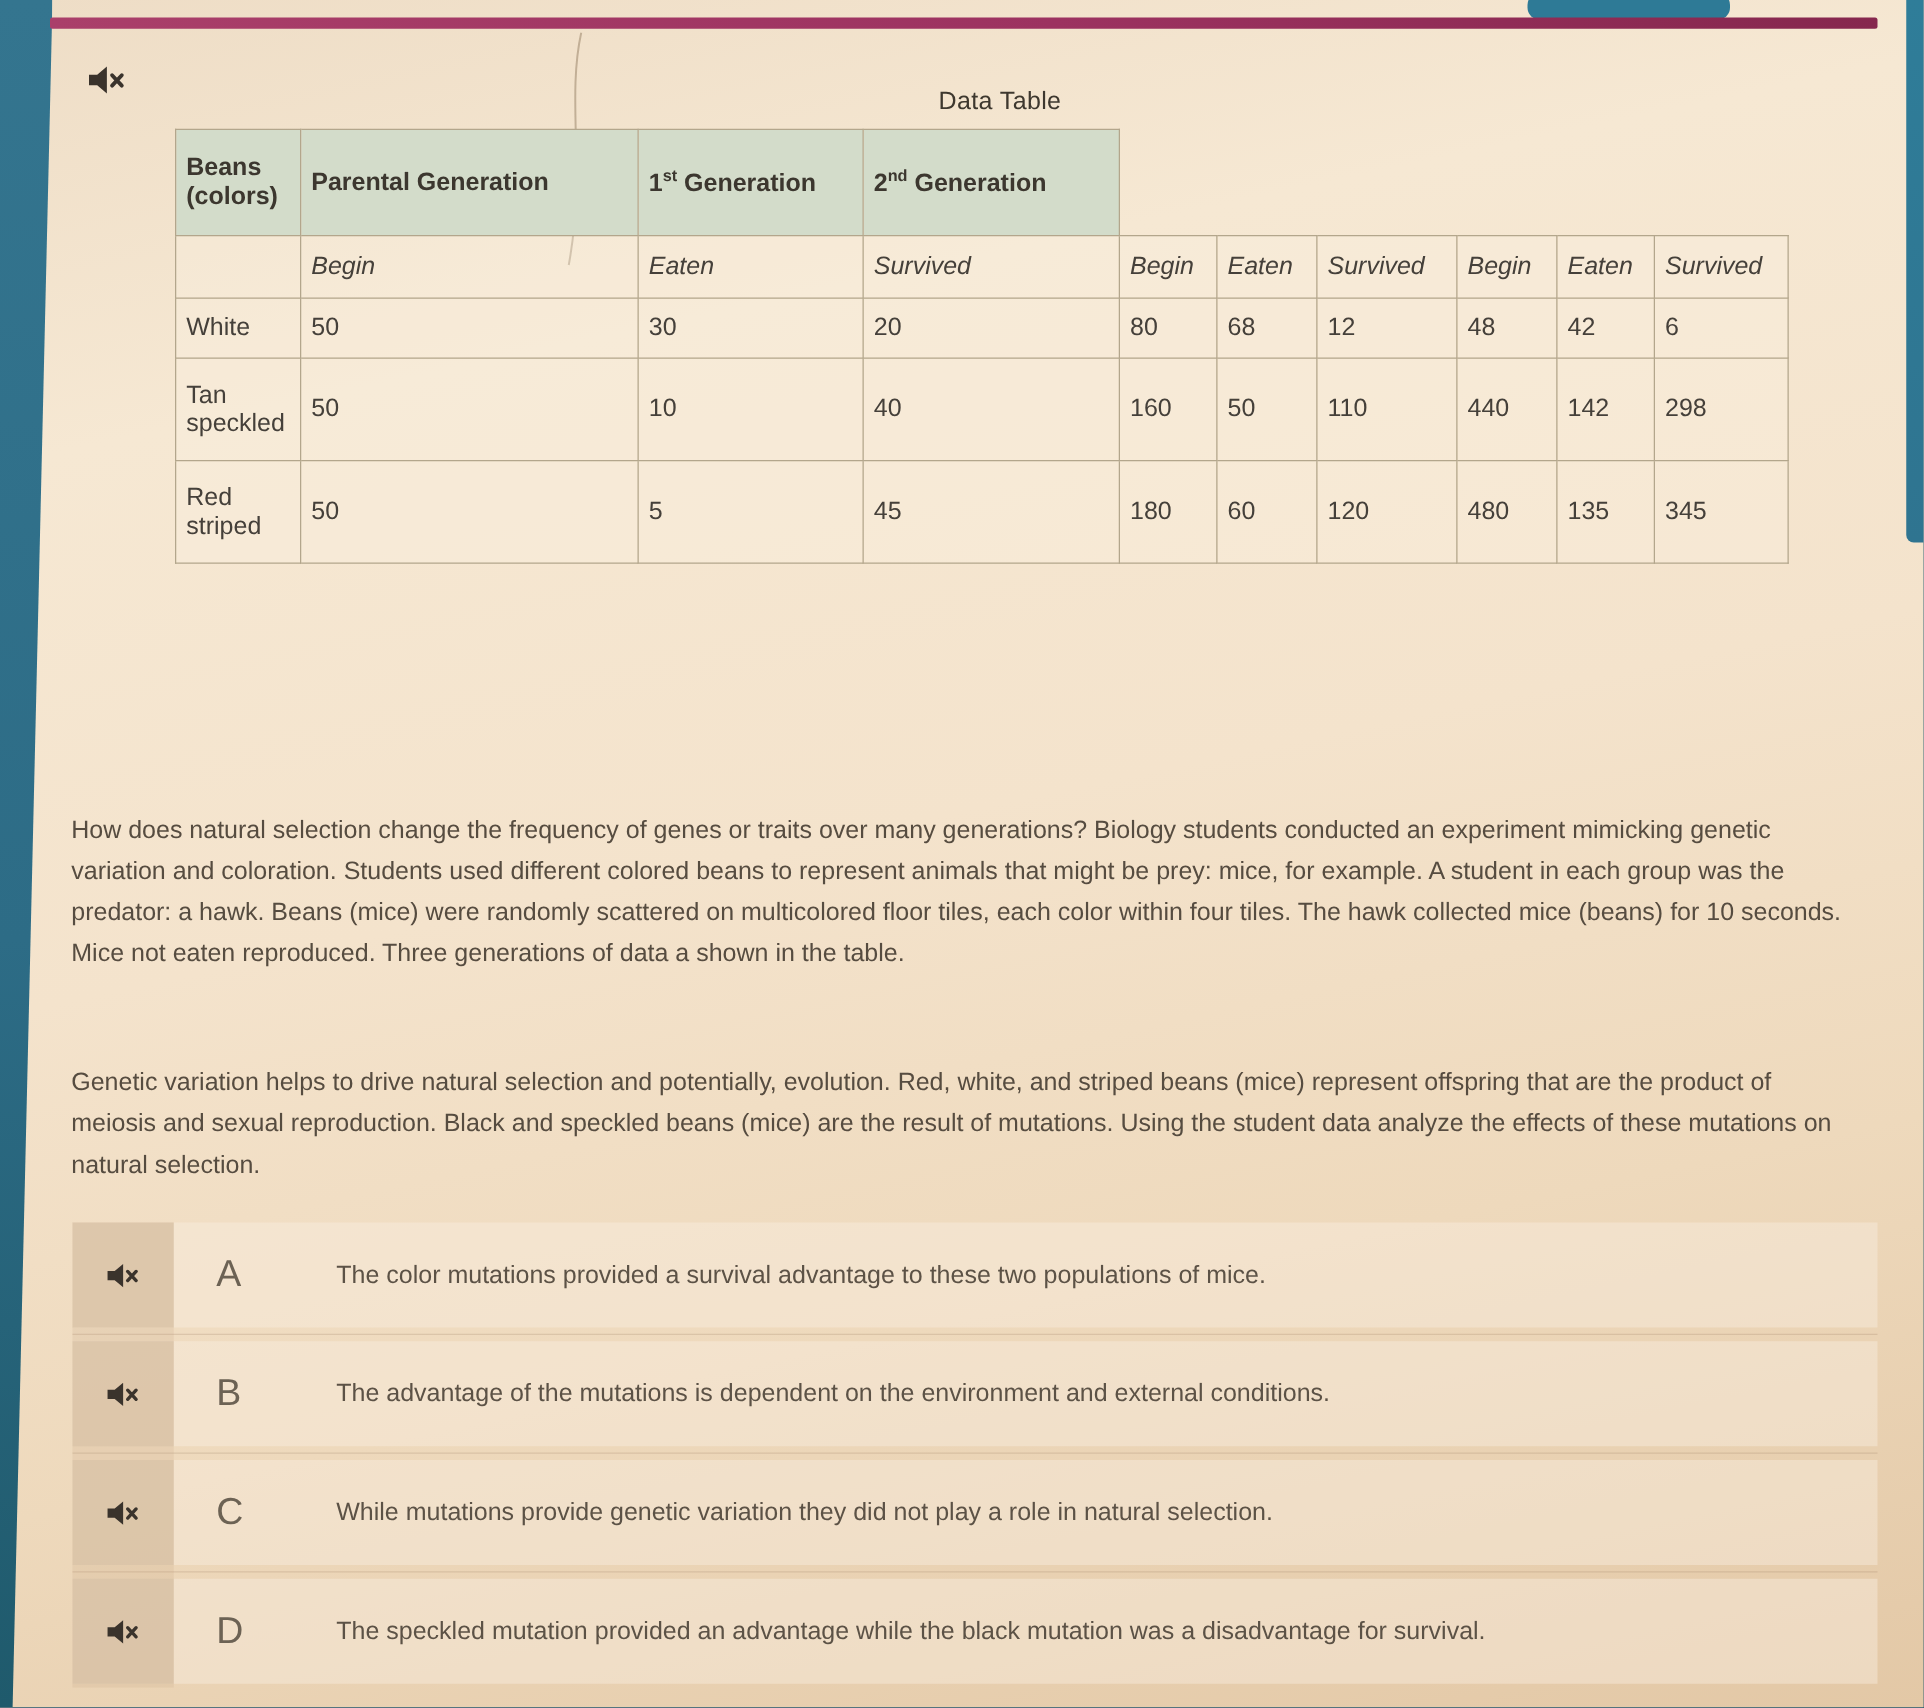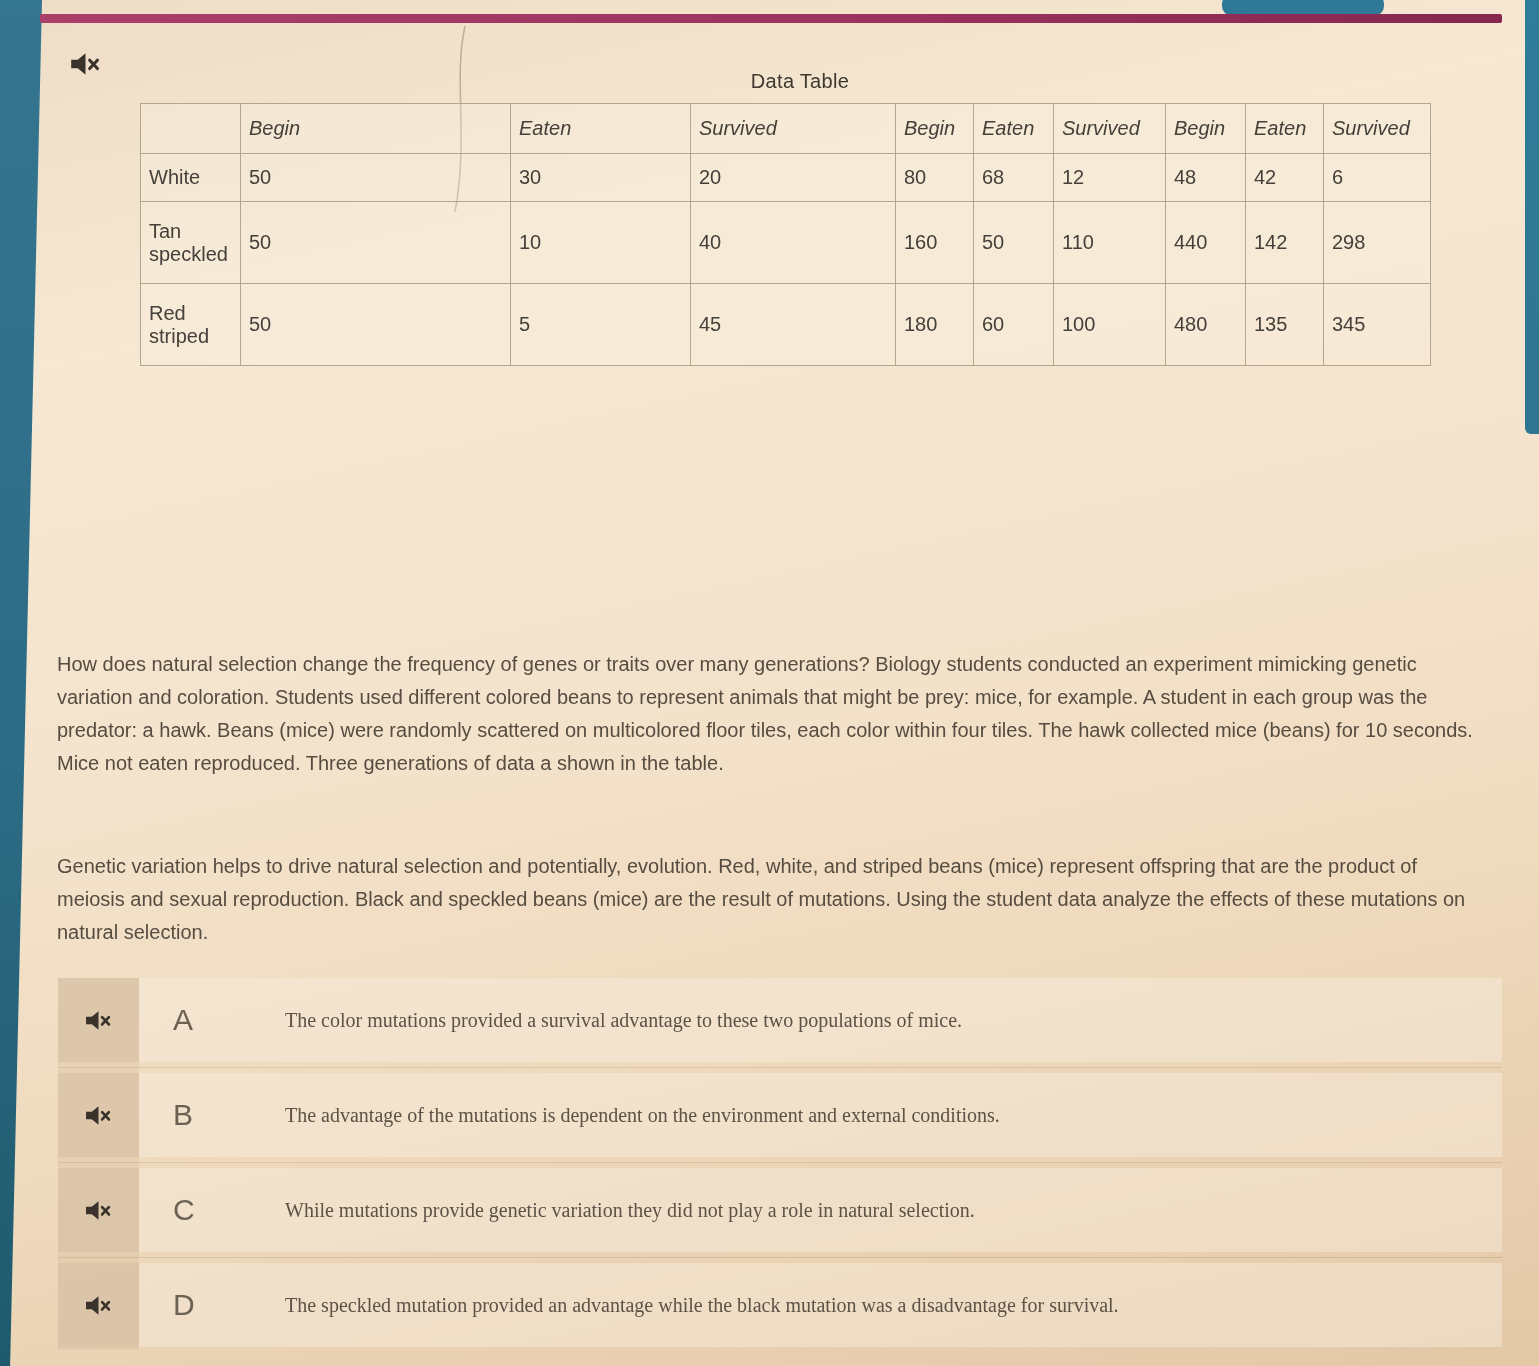--- a/index.html
+++ b/index.html
@@ -77,21 +77,21 @@
   .opt-divider{height:1px;margin:-6px 0 5px 0;background:rgba(150,120,90,.22);}
   .opt .icell{
     width:81px;height:84px;flex:0 0 81px;display:flex;align-items:center;justify-content:center;
     background:rgba(196,166,130,.42);
   }
   .opt .letter{
     margin-left:34px;width:46px;flex:0 0 46px;
     font-size:30px;color:#6c6254;
   }
   .opt .otext{
-    margin-left:66px;font-size:20px;color:#5c5246;font-family:Liberation Serif, serif;
+    margin-left:50px;font-size:20px;color:#5c5246;
   }
 </style>
 </head>
 <body>
 
 <div id="stage">
 
   <div class="edge-left"></div>
   <div class="edge-right"></div>
   <div class="tab-top"></div>
@@ -117,20 +117,27 @@
         <col style="width:180px">
         <col style="width:205px">
       <col style="width:78px">
         <col style="width:80px">
         <col style="width:112px">
       <col style="width:80px">
         <col style="width:78px">
         <col style="width:107px">
     </colgroup>
     <tbody>
+        <tr class="hrow">
+      <th class="g">Beans (colors)</th>
+      <th class="g"><span>Parental Generation</span></th>
+      <th class="g"><span>1</span><sup>st</sup><span> Generation</span></th>
+      <th class="g"><span>2</span><sup>nd</sup><span> Generation</span></th>
+      <th class="ghost" colspan="6"></th>
+    </tr>
     <tr class="shrow">
       <td></td>
       <td>Begin</td>
       <td>Eaten</td>
       <td>Survived</td>
       <td>Begin</td>
       <td>Eaten</td>
       <td>Survived</td>
       <td>Begin</td>
       <td>Eaten</td>
@@ -160,21 +167,21 @@
       <td>142</td>
       <td>298</td>
     </tr>
     <tr class="r-t">
       <td>Red striped</td>
       <td>50</td>
       <td>5</td>
       <td>45</td>
       <td>180</td>
       <td>60</td>
-      <td>100</td>
+      <td>120</td>
       <td>480</td>
       <td>135</td>
       <td>345</td>
     </tr>
   </tbody>
     </table>
 
   <div class="para" style="top:648px;"><span>How does natural selection change the frequency of genes or traits over many generations? Biology students conducted an experiment mimicking genetic variation and coloration. Students used different colored beans to represent animals that might be prey: mice, for example. A student in each group was the predator: a hawk. Beans (mice) were randomly scattered on multicolored floor tiles, each color within four tiles. The </span><span class="uline">hawk</span><span> collected mice (beans) for 10 seconds. Mice not eaten reproduced. Three generations of data a shown in the table.</span></div>
 
   <div class="para" style="top:850px;">Genetic variation helps to drive natural selection and potentially, evolution. Red, white, and striped beans (mice) represent offspring that are the product of meiosis and sexual reproduction. Black and speckled beans (mice) are the result of mutations. Using the student data analyze the effects of these mutations on natural selection.</div>

